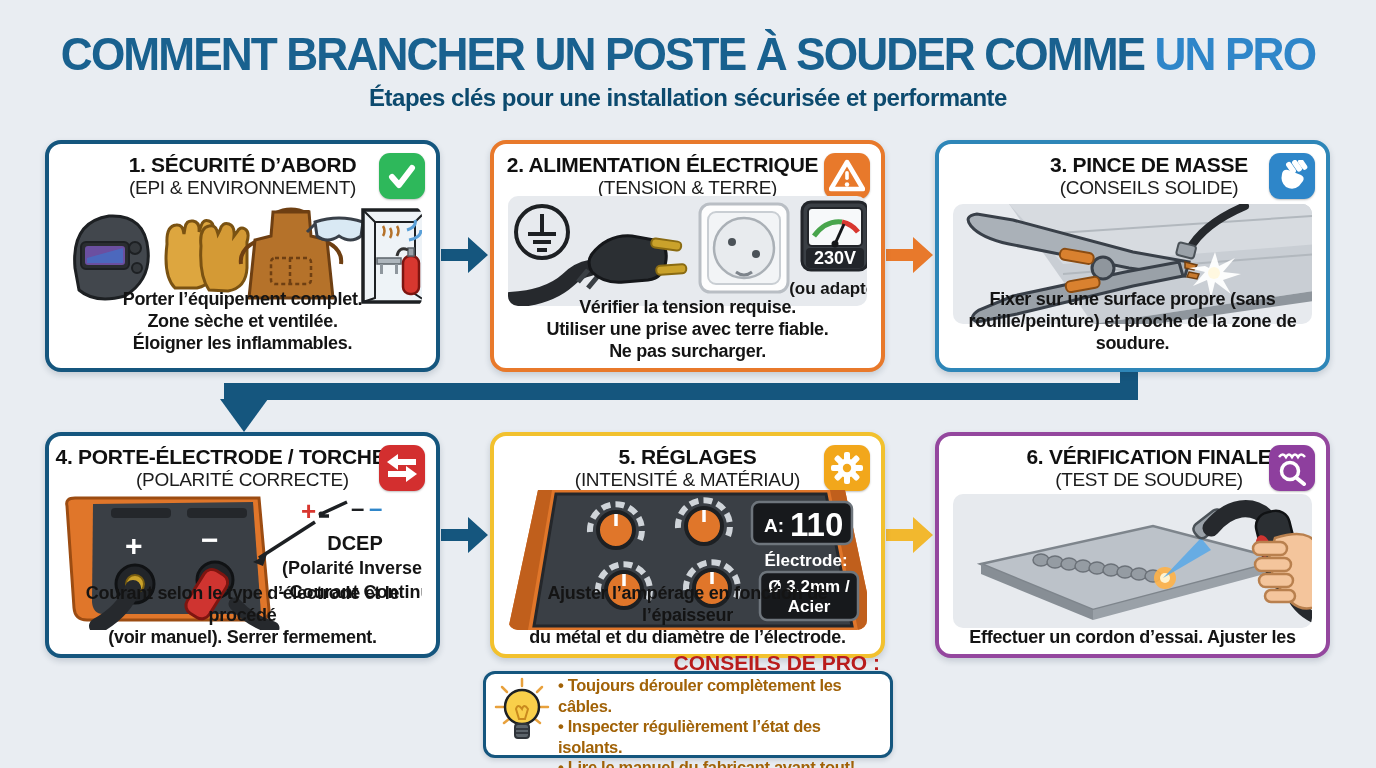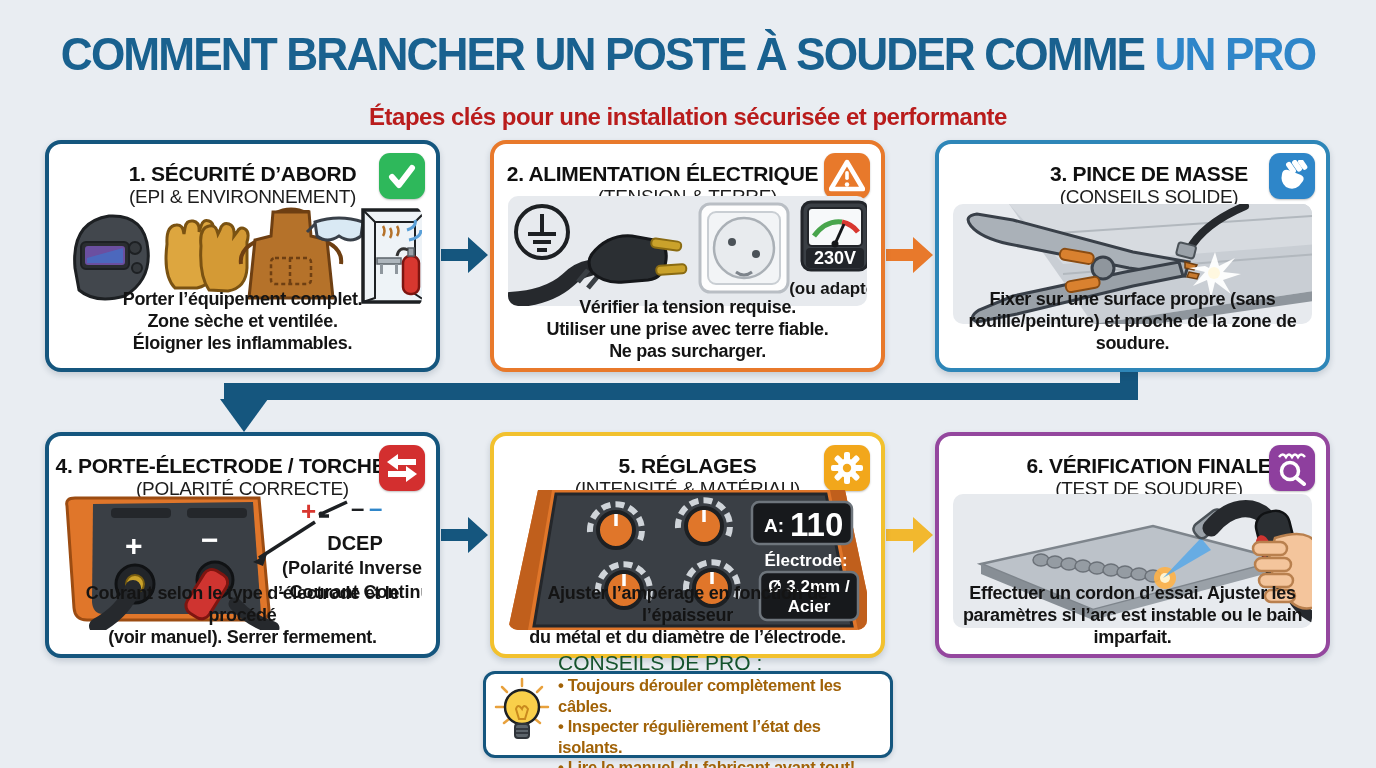--- a/index.html
+++ b/index.html
@@ -4,51 +4,51 @@
 <style>
   html,body{margin:0;padding:0;}
   body{font-family:"Liberation Sans",sans-serif;background:#d8dde2;}
   .canvas{position:relative;width:1376px;height:768px;background:#e9edf2;overflow:hidden;}
 
   
   .hdr{position:absolute;top:0;left:0;width:100%;text-align:center;}
   .title{margin:0;margin-top:26px;font-size:47px;font-weight:bold;letter-spacing:-2px;
          color:#19618f;transform:scaleX(.94);transform-origin:center;white-space:nowrap;}
   .title .accent{color:#2f86c9;}
-  .subtitle{margin-top:22px;font-size:24px;font-weight:bold;color:#b91c1c;letter-spacing:-0.5px;}
+  .subtitle{margin-top:3px;font-size:24px;font-weight:bold;color:#0c4a6e;letter-spacing:-0.5px;}
 
   
   .card{position:absolute;width:395px;box-sizing:border-box;background:#fff;
         border:4px solid var(--ac,#15567e);border-radius:16px;
         box-shadow:0 3px 6px rgba(30,50,70,.18);}
   .row1{top:140px;height:232px;}
   .row2{top:432px;height:226px;}
   .cL{left:45px;} .cM{left:490px;} .cR{left:935px;padding-left:33px;}
-  .card-title{margin-top:18px;text-align:center;font-size:21px;font-weight:bold;
+  .card-title{margin-top:9px;text-align:center;font-size:21px;font-weight:bold;
               color:#101010;letter-spacing:-0.3px;}
   .card-sub{text-align:center;font-size:19px;color:#1c1c1c;letter-spacing:-0.3px;}
   .badge{position:absolute;top:9px;right:11px;width:46px;height:46px;border-radius:11px;
          background:var(--bg,#999);display:flex;align-items:center;justify-content:center;
          box-shadow:0 1px 2px rgba(0,0,0,.25);}
   .illus{position:absolute;left:14px;right:14px;border-radius:10px;overflow:hidden;}
   .illus.gray{background:#e7eaee;}
   .caption{position:absolute;left:6px;right:6px;bottom:13px;text-align:center;
            font-size:18px;font-weight:bold;color:#141414;line-height:1.22;letter-spacing:-0.3px;}
 
   
   .arrow{position:absolute;width:48px;height:38px;}
   .conn{position:absolute;left:0;top:0;pointer-events:none;}
 
   
   .tips{position:absolute;left:483px;top:671px;width:410px;height:87px;box-sizing:border-box;
         background:#fff;border:3px solid #15567e;border-radius:12px;
         display:flex;align-items:center;gap:8px;padding:4px 10px 4px 8px;
         box-shadow:0 2px 5px rgba(30,50,70,.18);}
   .tips-text{flex:1;}
-  .tips-title{text-align:left;font-size:21px;font-weight:normal;color:#14532d;}
+  .tips-title{text-align:right;font-size:21px;font-weight:bold;color:#b91c1c;}
   .tip-line{font-size:16.5px;font-weight:bold;color:#a16207;line-height:1.25;letter-spacing:-0.3px;}
 
   svg text{font-family:"Liberation Sans",sans-serif;}
 </style>
 </head>
 <body>
 
 <div class="canvas">
 
   <div class="hdr">
@@ -387,21 +387,20 @@
           <path d="M322,44 Q367,30 367,66 L367,110 Q352,120 338,108 Q318,88 316,64 Z"></path>
           <rect x="300" y="48" width="34" height="13" rx="6.5"></rect>
           <rect x="302" y="64" width="36" height="13" rx="6.5"></rect>
           <rect x="306" y="80" width="34" height="13" rx="6.5"></rect>
           <rect x="312" y="96" width="30" height="12" rx="6"></rect>
         </g>
       </svg>
     </div>
     <div class="caption" style="bottom:5px">
       <div>Effectuer un cordon d’essai. Ajuster les</div>
-      <div>paramètres si l’arc est instable ou le bain imparfait.</div>
     </div>
   </section>
 
   <aside class="tips">
     <div>
       <svg width="56" height="72" viewBox="0 0 56 72">
         <g stroke="#e8a13c" stroke-width="2.5" stroke-linecap="round">
           <line x1="28" y1="2" x2="28" y2="9"></line>
             <line x1="8" y1="10" x2="13" y2="15"></line>
             <line x1="48" y1="10" x2="43" y2="15"></line>

